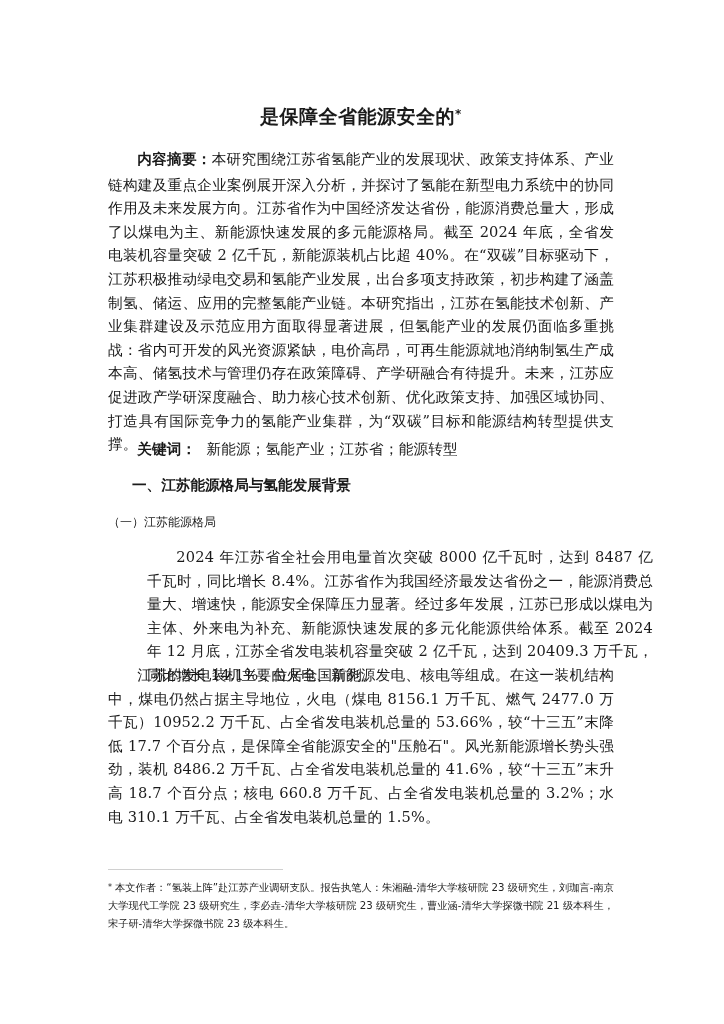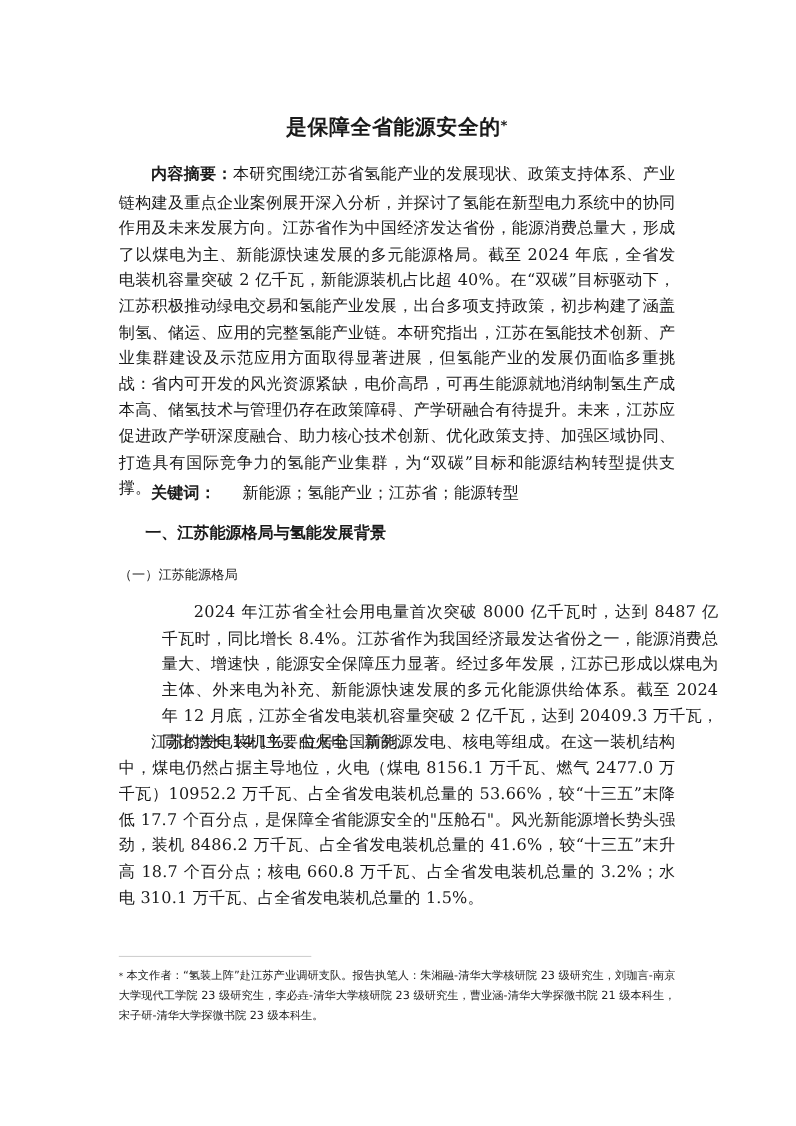--- a/index.html
+++ b/index.html
@@ -8,21 +8,21 @@
   .page { position:absolute; left:108px; top:0; width:506px; }
   .title { position:absolute; left:0; width:506px; top:103px; text-align:center;
            font-family:"DejaVu Sans","Liberation Sans",sans-serif; font-weight:bold;
            font-size:19px; line-height:26px; letter-spacing:0.5px; }
   .title sup { font-size:12px; vertical-align:top; position:relative; top:-2px; }
   .para { position:absolute; left:0; width:506px; font-size:14.6px; line-height:23.6px;
           text-align:justify; text-indent:2em; letter-spacing:0.2px; }
   .lbl { font-family:Liberation Mono, monospace; font-weight:bold; }
   .abstract { top:147px; }
   .keywords { top:437px; text-indent:2em; }
-  .keywords .kw { margin-left:24px; }
+  .keywords .kw { margin-left:10px; }
   .h1 { position:absolute; left:0; top:473px; font-family:"DejaVu Sans","Liberation Sans",sans-serif;
         font-weight:bold; font-size:14.6px; line-height:24px;margin-left:24px; }
   .h2 { position:absolute; left:0; top:510px; font-family:"DejaVu Sans","Liberation Sans",sans-serif;
         font-weight:normal; font-size:12px; line-height:24px; }
   .p1 { top:545px;margin-left:39px; }
   .p2 { top:663px; }
   .rule { position:absolute; left:0; top:869px; width:175px; height:0; border-top:1px solid #d0d0d0; }
   .footnote { position:absolute; left:0; top:879px; width:506px;
               font-family:"DejaVu Sans","Liberation Sans",sans-serif; font-size:10.2px;
               line-height:18px; text-align:justify; color:#222; }

